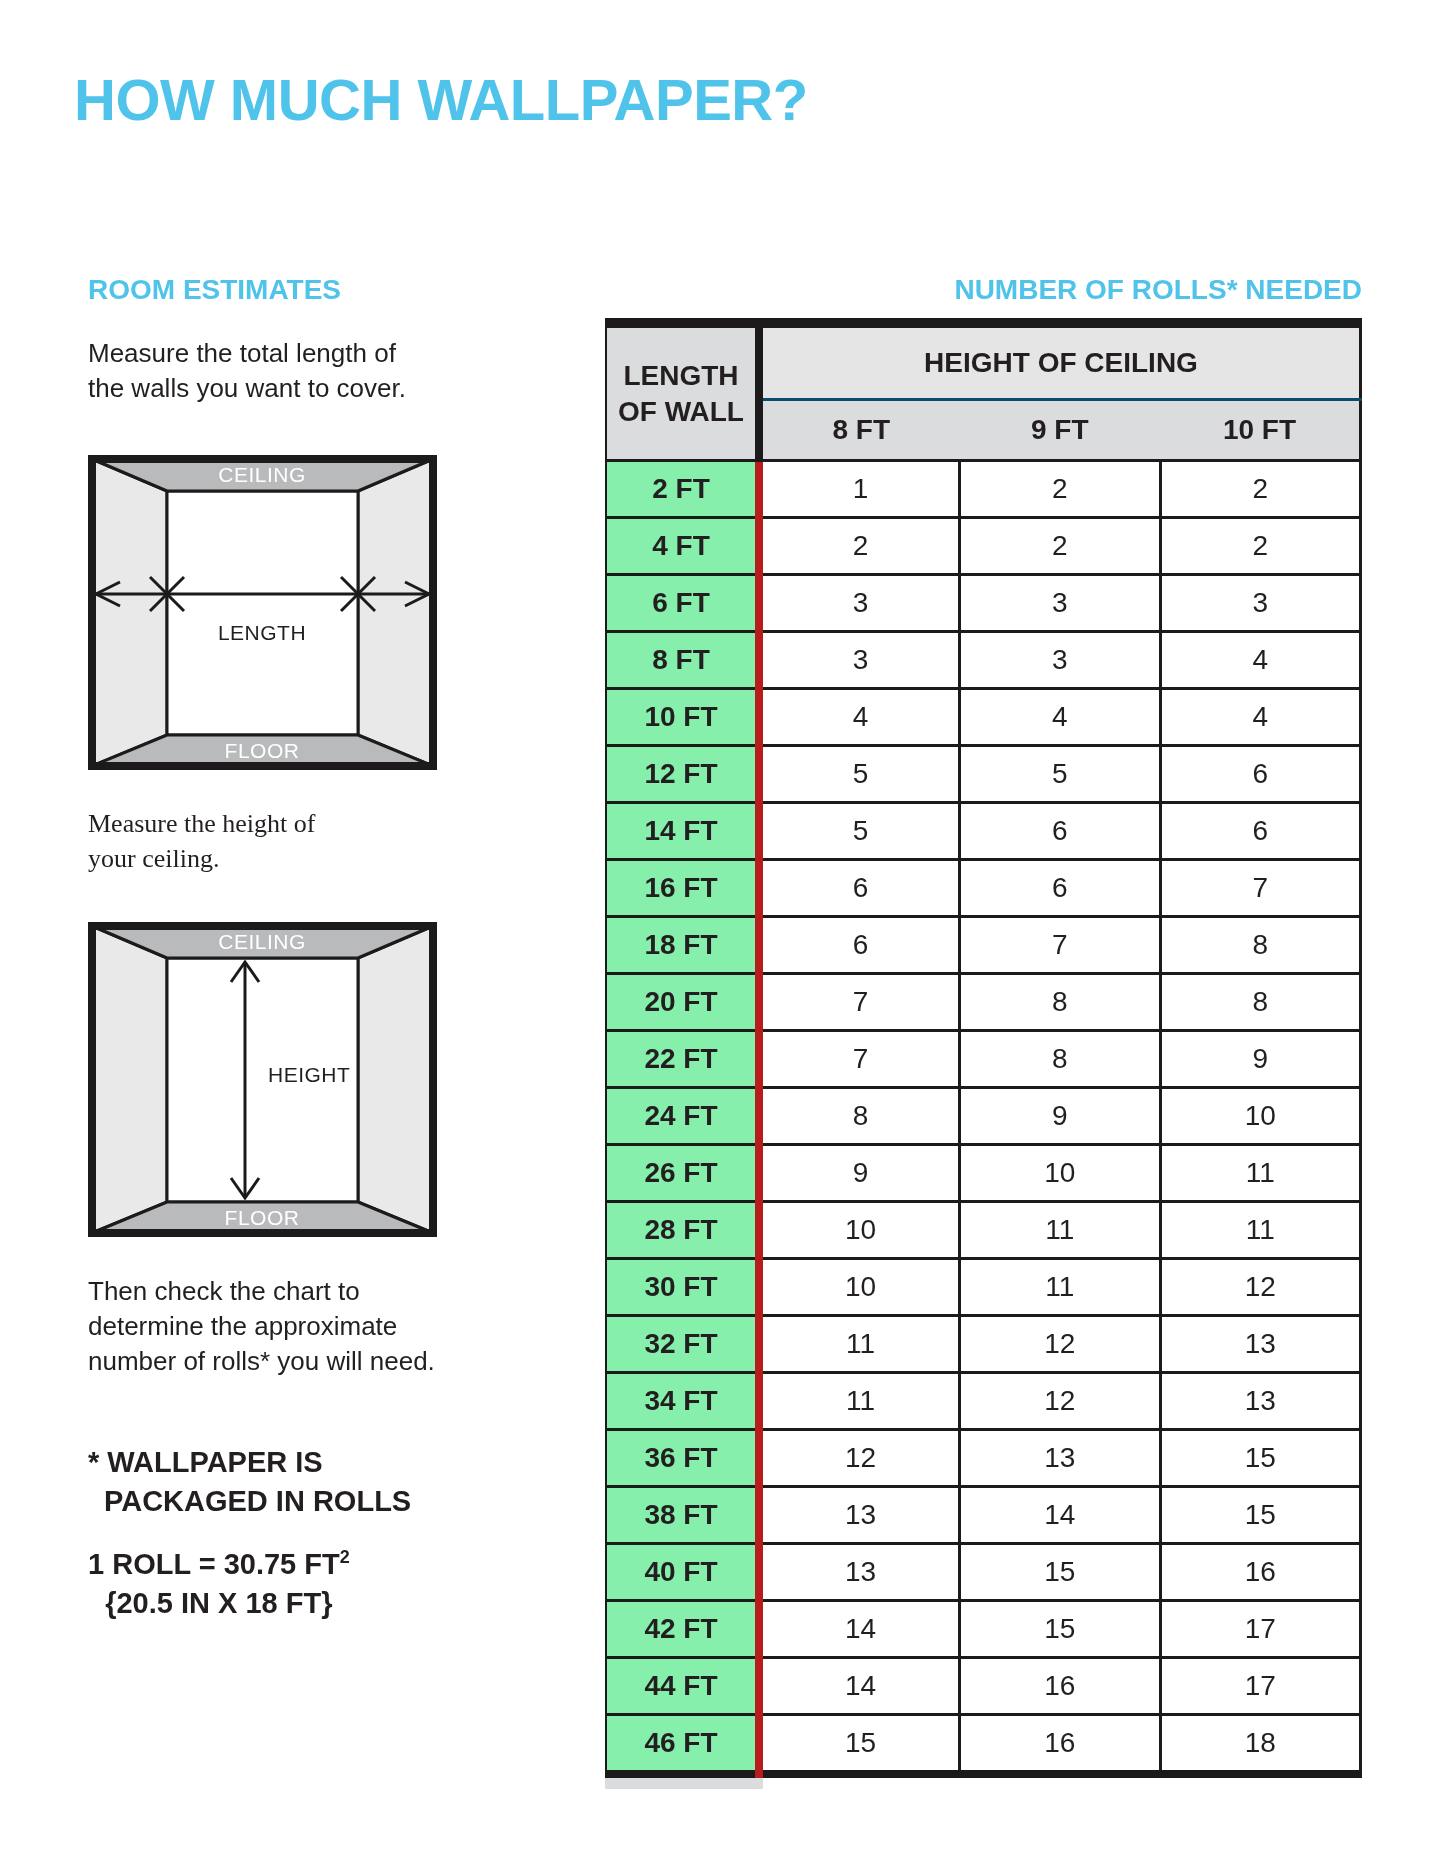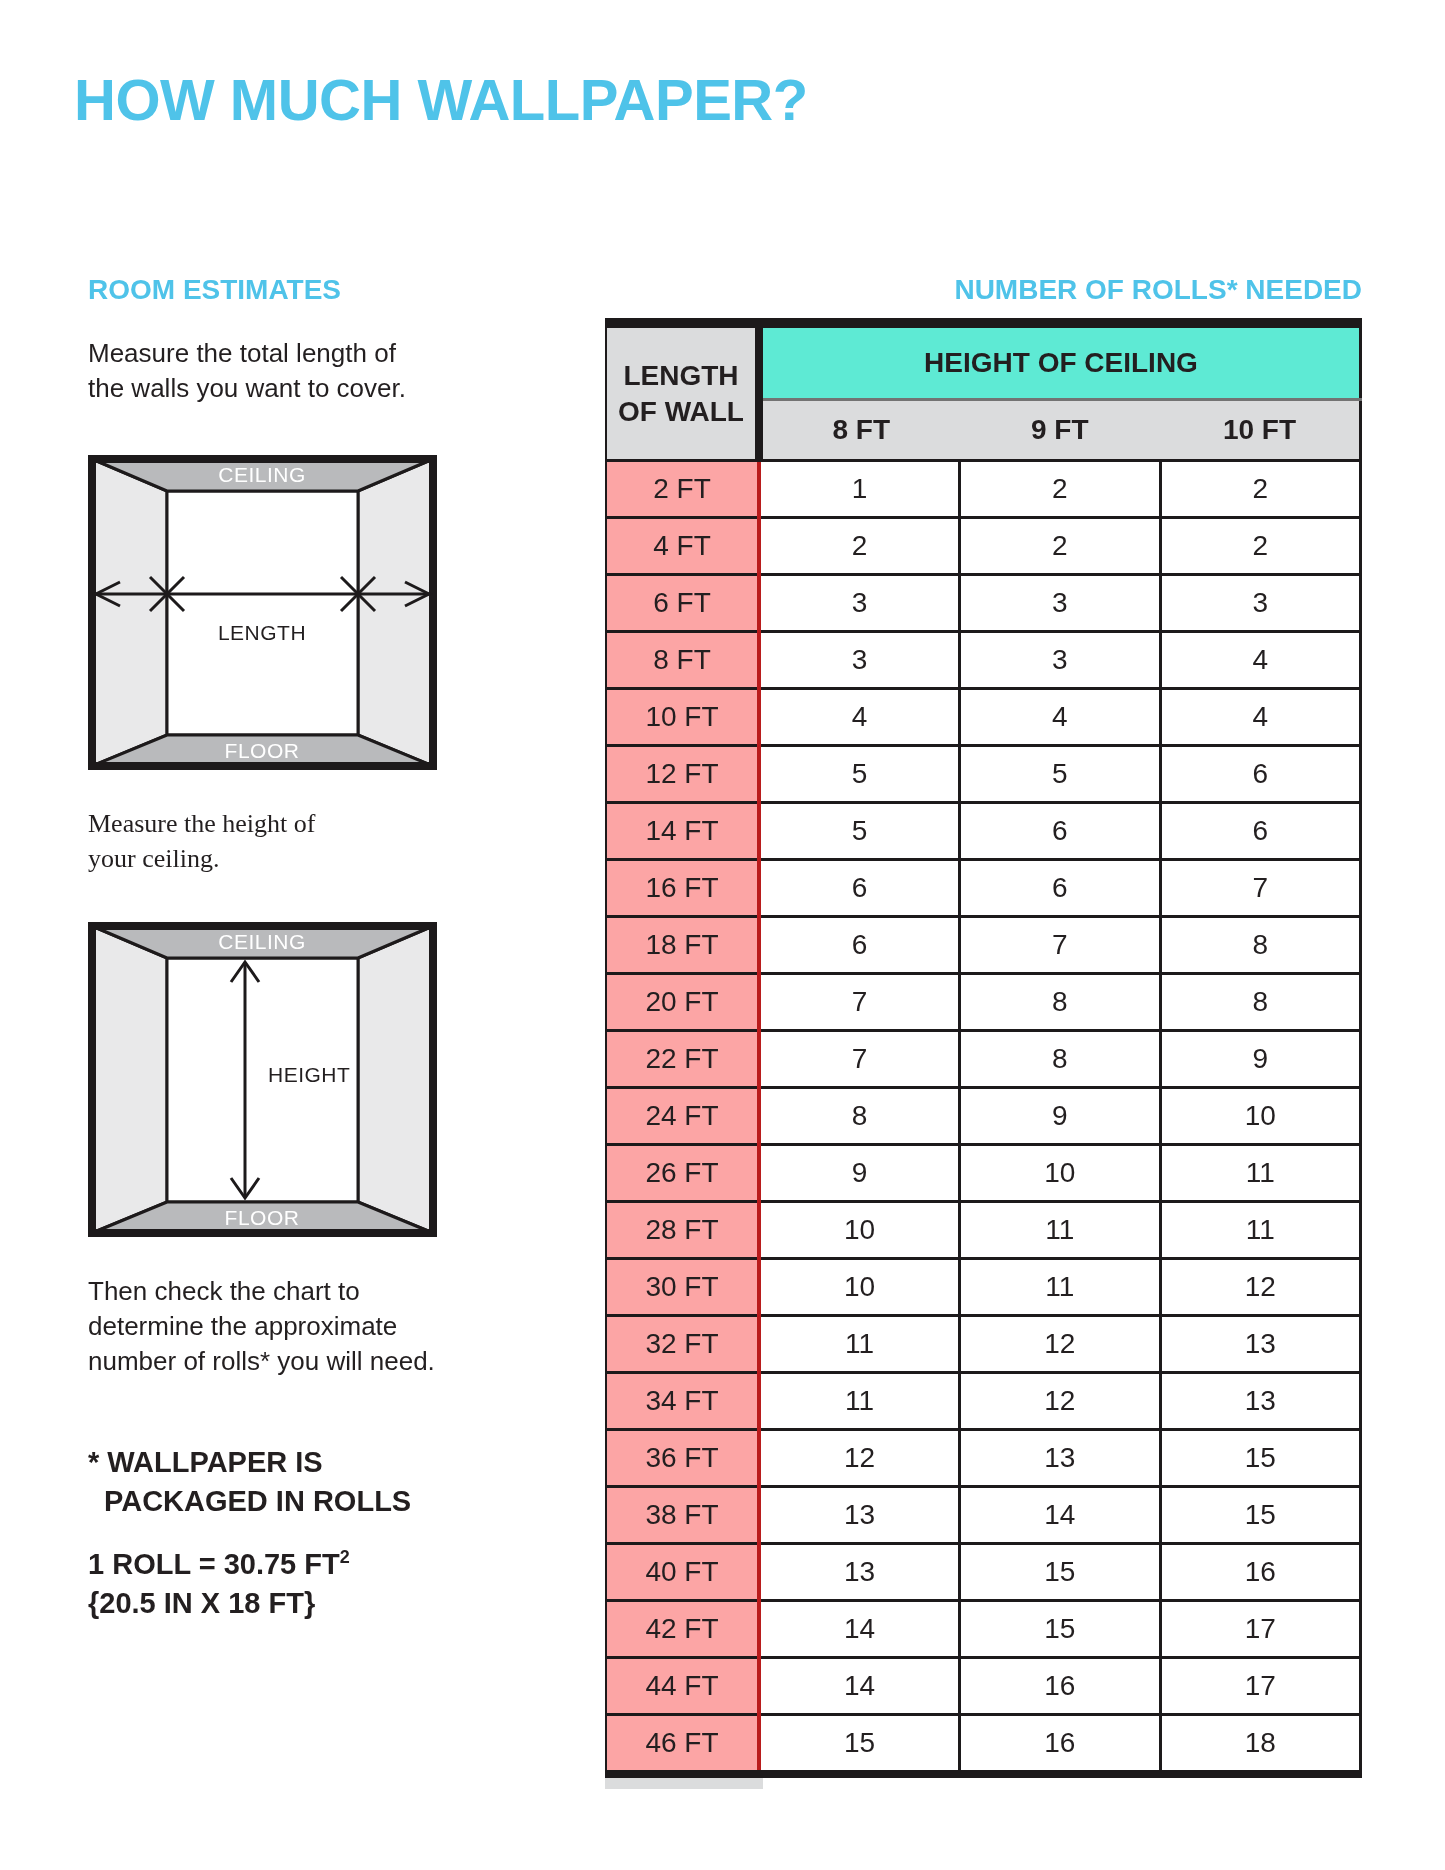--- a/index.html
+++ b/index.html
@@ -23,21 +23,21 @@
   
   .step-text{
     left:88px;font-size:26px;line-height:35px;white-space:pre-line;color:#231F20;
   }
   #step1{top:336px;}
   #step2{top:806px;font-family:Liberation Serif, serif;}
   #step3{top:1274px;}
 
   .footnote{left:88px;top:1443px;font-size:29px;line-height:39px;font-weight:bold;}
   .footnote .line2{margin-left:16px;}
-  .roll-info{left:88px;top:1545px;font-size:29px;line-height:39px;font-weight:bold;}
+  .roll-info{left:88px;top:1545px;font-size:29px;line-height:39px;font-weight:bold;text-align:center;}
   .roll-info sup{font-size:0.62em;vertical-align:super;line-height:0;}
 
   
   .diagram{width:349px;height:315px;left:88px;border-radius:25px;}
   #diagram1{top:455px;}
   #diagram2{top:922px;}
   .diagram svg{display:block;width:100%;height:100%;}
   .diagram text{font-family:"Liberation Sans", sans-serif;}
   .panel-label{fill:#ffffff;font-size:21px;letter-spacing:0.5px;}
   .measure-label{fill:#231F20;font-size:21px;letter-spacing:0.5px;}
@@ -51,30 +51,30 @@
   table.rolls td{
     text-align:center;vertical-align:middle;font-size:28px;color:#231F20;
     padding:0;
   }
   td.corner{
     width:148px;background:#DBDCDD;font-weight:bold;line-height:36px;
     border-right:8px solid #1D1A1B;border-bottom:3px solid #1D1A1B;
     white-space:pre-line;
   }
   td.colgroup{
-    background:#5eead4;font-weight:bold;height:70px;
-    border-bottom:3px solid #737373;
+    background:#e5e5e5;font-weight:bold;height:70px;
+    border-bottom:3px solid #0c4a6e;
   }
   td.subhdr{
     background:#DBDCDD;font-weight:bold;height:58px;width:202px;
     border-bottom:3px solid #1D1A1B;
   }
   td.rowlabel{
-    background:#fca5a5;font-weight:normal;height:54px;
-    border-top:3px solid #1D1A1B;border-right:4px solid #b91c1c;
+    background:#86efac;font-weight:bold;height:54px;
+    border-top:3px solid #1D1A1B;border-right:8px solid #b91c1c;
   }
   td.val{
     background:#ffffff;
     border-top:3px solid #1D1A1B;border-left:3px solid #1D1A1B;
     border-right:3px solid #1D1A1B;
   }
   .label-col-tail{
     position:absolute;left:0;bottom:-11px;width:158px;height:11px;background:#DBDCDD;
   }
 </style>

